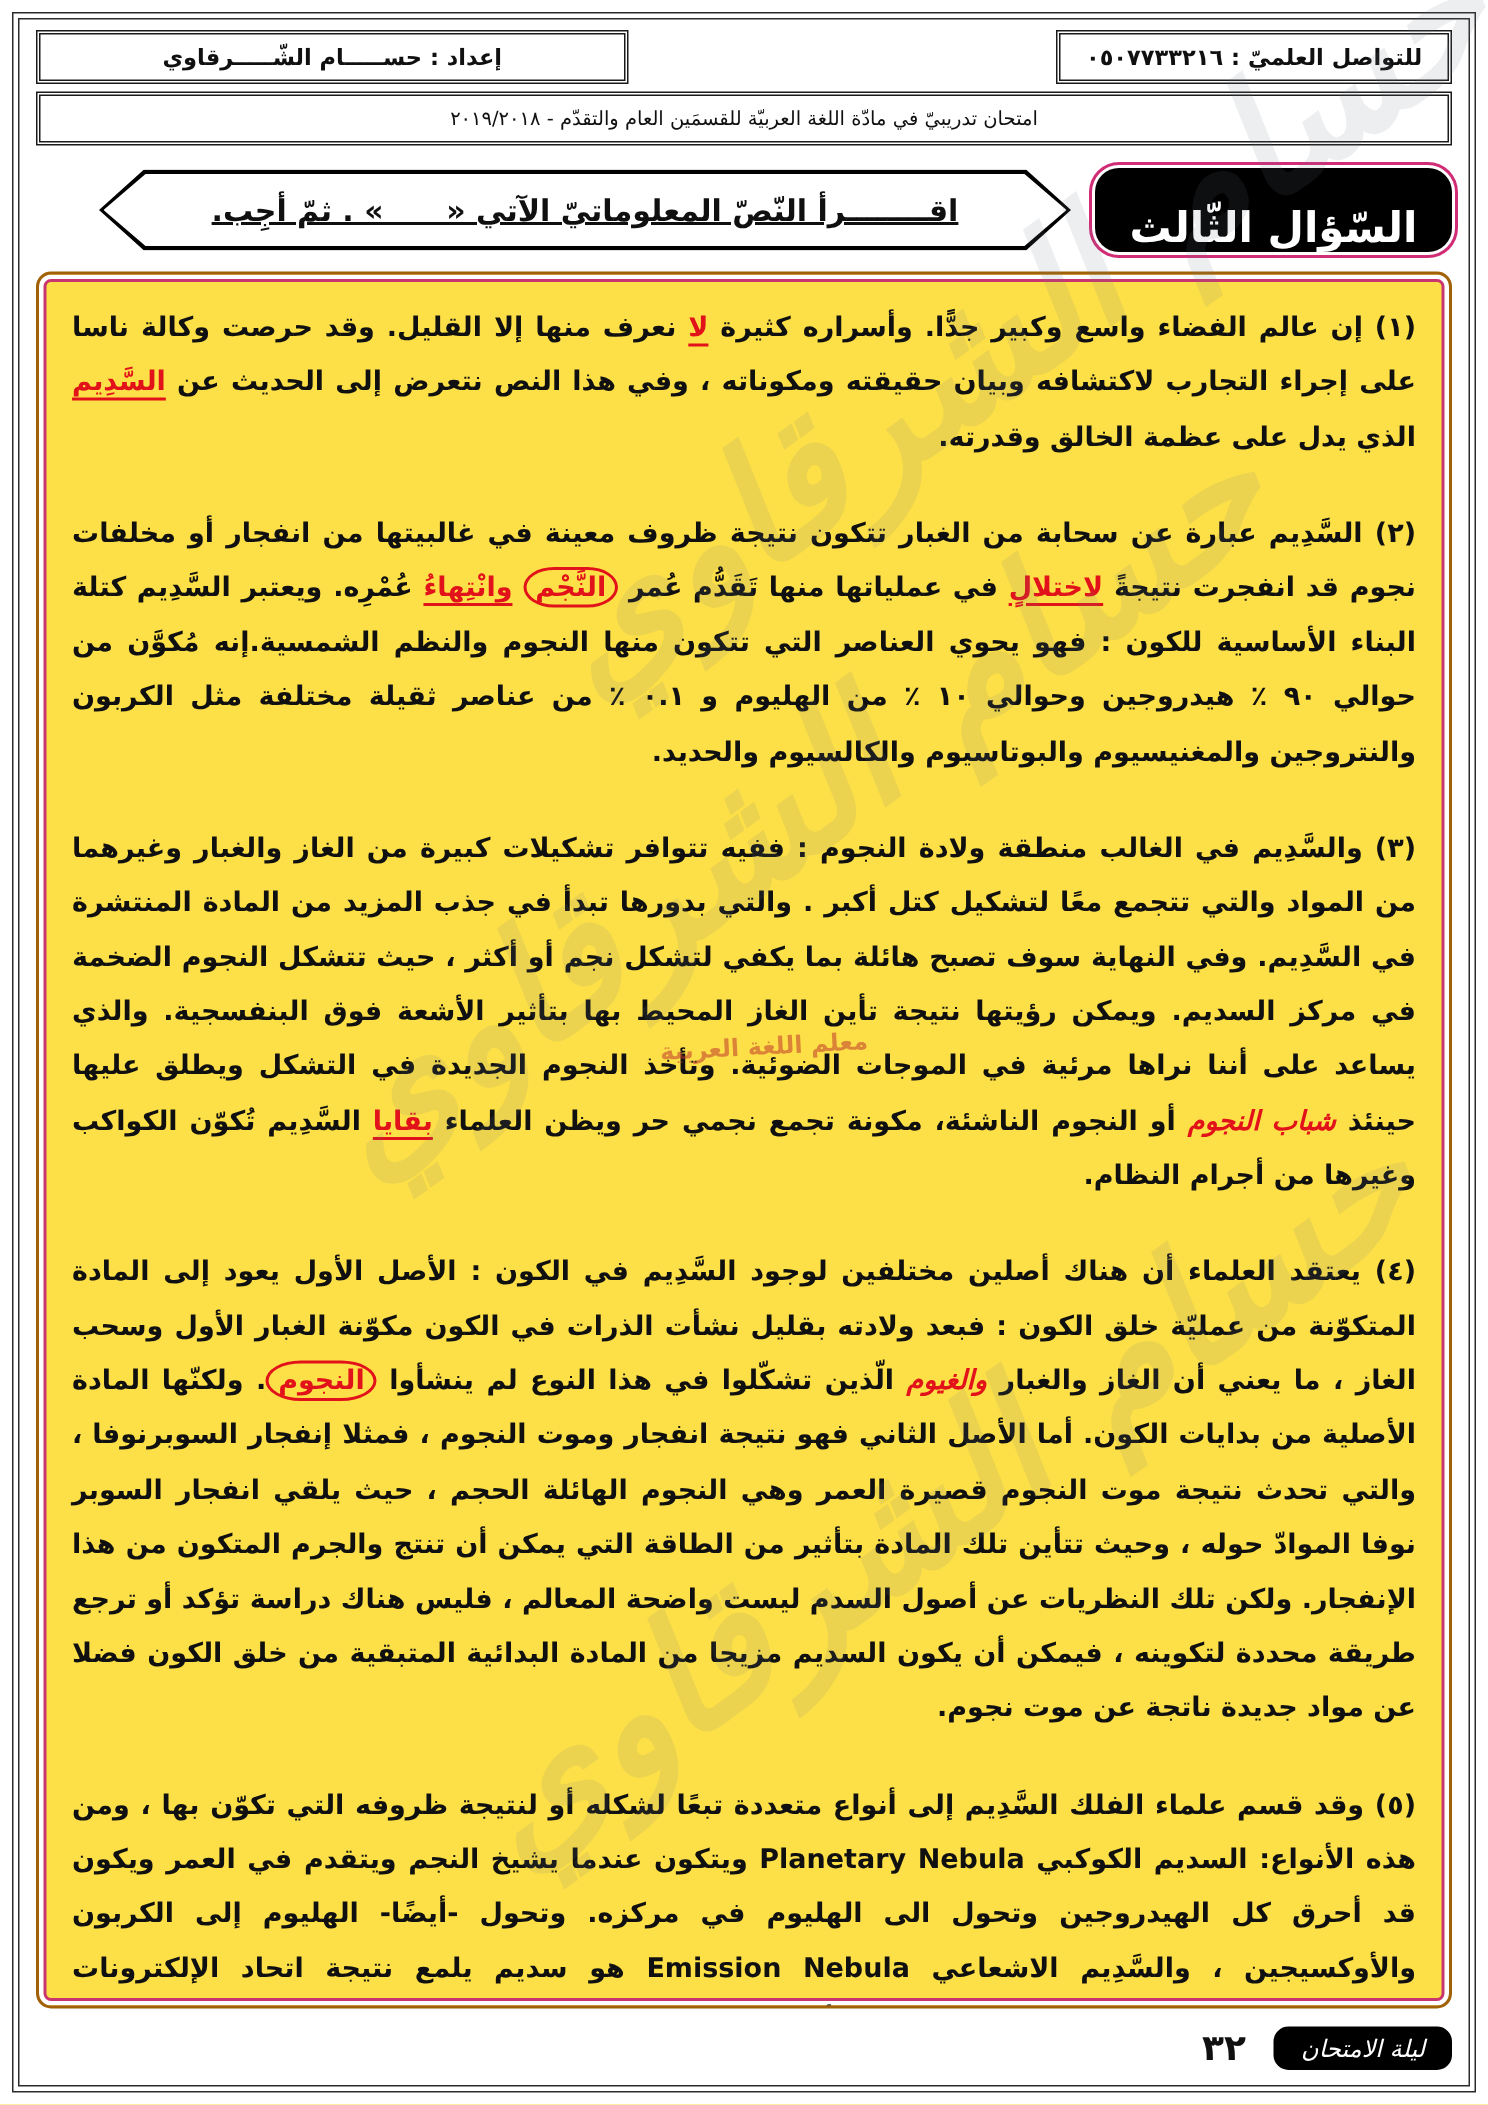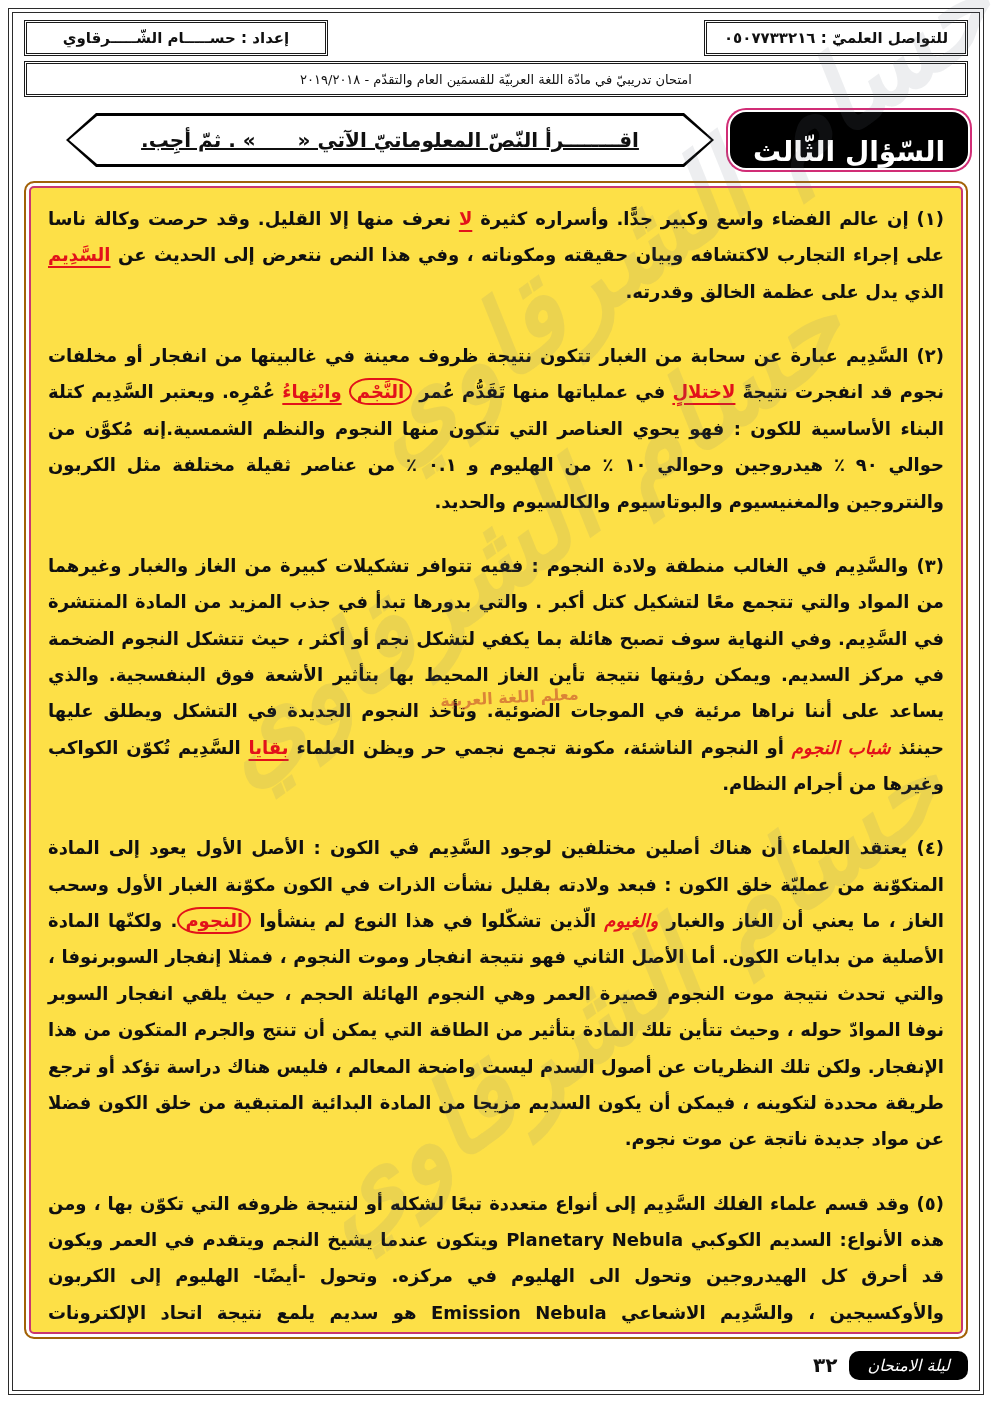--- a/index.html
+++ b/index.html
@@ -23,21 +23,21 @@
   }
 
   
   .top-row { display: flex; justify-content: space-between; align-items: stretch; height: 36px; }
   .hdr-box {
     border: 3px double #1a1a1a; background: #fff;
     display: flex; align-items: center; justify-content: center;
     font-size: 15px; font-weight: 700; padding: 0 12px;
   }
   .contact-box { width: 264px; }
-  .prepared-box { width: 304px; }
+  .prepared-box { width: 395px; }
 
   .title-bar {
     margin-top: 5px; height: 36px;
     border: 3px double #1a1a1a; background: #fff;
     display: flex; align-items: center; justify-content: center;
     font-size: 13px; font-weight: 400;
   }
 
   
   .question-row { margin-top: 12px; height: 62px; display: flex; align-items: center; gap: 16px; }
@@ -98,21 +98,21 @@
     background: #000; color: #fff;
     border-radius: 10px; padding: 5px 18px;
     font-size: 16px; font-weight: 400; font-style: italic;
     white-space: nowrap;
   }
   .footer-text {
     flex: 1; text-align: center;
     font-size: 13px; font-weight: 700;
     white-space: nowrap; overflow: hidden;
   }
-  .page-num { font-size: 20px; font-weight: 700; min-width: 36px; text-align: right; }
+  .page-num { font-size: 24px; font-weight: 700; min-width: 36px; text-align: left; }
 
   
   .wm-layer { position: absolute; inset: 0; pointer-events: none; z-index: 5; }
   .wm {
     position: absolute;
     font-family: "DejaVu Serif", serif;
     font-style: italic; font-weight: 700;
     color: #707a88; opacity: 0.12;
     white-space: nowrap;
     font-size: 110px;

